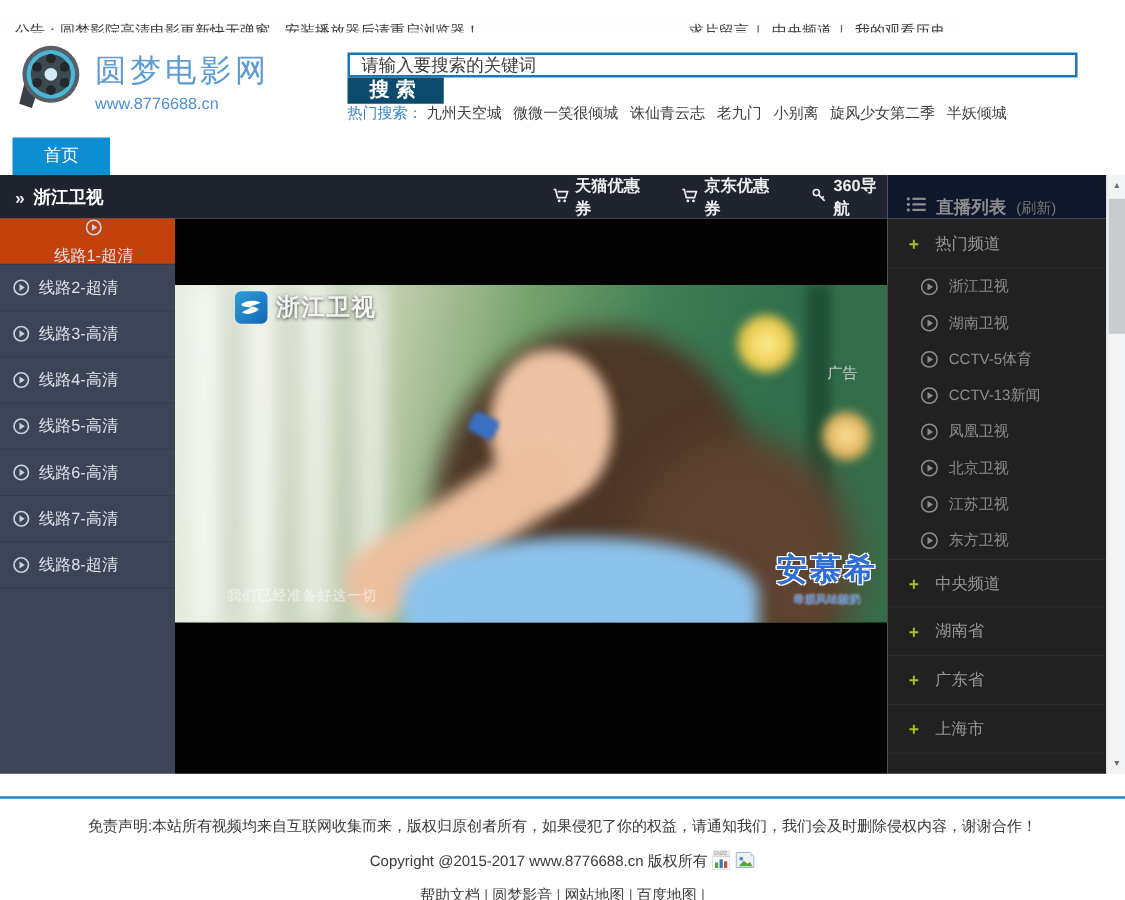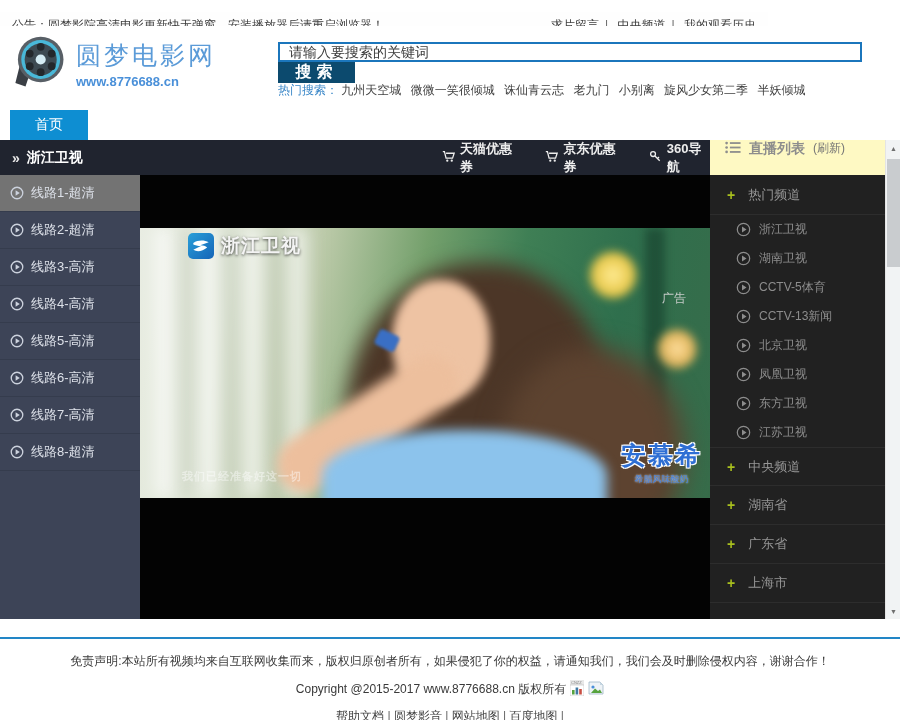--- a/index.html
+++ b/index.html
@@ -12,21 +12,21 @@
             display:flex; justify-content:space-between; align-items:center;
             font-size:12px; color:#3c3c3c; background:#fefefe; }
   .topbar-links { display:flex; align-items:center; }
   .topbar-links .tlink { cursor:pointer; }
   .topbar-links .tlink + .tlink::before { content:" | "; color:#666; padding:0 6px; }
 
   
   .header { position:absolute; top:26px; left:0; width:900px; height:86px; background:#fff; }
   .logo { position:absolute; left:12px; top:8px; display:flex; align-items:center; gap:10px; cursor:pointer; }
   .logo-name { font-size:25px; color:#5b9bd8; letter-spacing:3px; }
-  .logo-url  { font-size:13px; color:#4a90d9; font-weight:bold; margin-top:2px; }
+  .logo-url  { font-size:13px; color:#4a90d9; font-weight:normal; margin-top:2px; }
   .searchwrap { position:absolute; left:278px; top:16px; width:584px; }
   .search-row { display:flex; height:33px;flex-direction:column; }
   .search-input { flex:1; border:2px solid #1b76bc; font-size:14px; padding:0 9px; color:#222; outline:none;
                   font-family:"Liberation Sans",sans-serif; }
   .search-input::placeholder { color:#3d3d3d; opacity:1; }
   .search-btn { width:77px; background:#0c4a6e; color:#fff; border:none; font-size:16px; font-weight:bold;
                 letter-spacing:5px; cursor:pointer; font-family:"Liberation Sans",sans-serif; }
   .hot-row { margin-top:7px; font-size:12px; color:#3f3f3f; white-space:nowrap; }
   .hot-label { color:#3a87c8; }
   .hot-kw { margin-right:6px; cursor:pointer; }
@@ -36,30 +36,30 @@
               color:#fff; font-size:14px; display:flex; align-items:center; justify-content:center; cursor:pointer; }
 
   
   .navbar { position:absolute; left:0; top:140px; width:710px; height:35px; background:#20242f;
             display:flex; align-items:center; }
   .crumb { margin-left:12px; color:#fff; font-weight:bold; font-size:14px; display:flex; gap:7px; align-items:center; }
   .crumb-arrow { color:#e8e8e8; }
   .nav-links { position:absolute; left:442px; display:flex; gap:26px; align-items:center; }
   .nav-link { display:flex; align-items:center; gap:5px; color:#ededed; font-size:13px; font-weight:bold; cursor:pointer; }
 
-  .live-header { position:absolute; left:710px; top:140px; width:175px; height:35px; background:#fef9c3;
-                 display:flex; align-items:flex-start; padding-left:15px; gap:8px; }
+  .live-header { position:absolute; left:710px; top:140px; width:175px; height:35px; background:#0f172a;
+                 display:flex; align-items:flex-end; padding-left:15px; gap:8px; }
   .live-title { color:#8d8d8d; font-size:14px; font-weight:bold; }
   .live-refresh { color:#757575; font-size:12px; cursor:pointer; }
 
   
   .line-sidebar { position:absolute; left:0; top:175px; width:140px; height:444px; background:#3d4457; }
   .line-item { height:37px; display:flex; align-items:center; gap:7px; padding-left:10px;
                color:#dde1e9; font-size:13px; border-bottom:1px solid #353c4d; cursor:pointer; }
-  .line-item.active { background:#737373; }
+  .line-item.active { background:#c2410c;flex-direction:column; }
   .play-ico { width:14px; height:14px; flex:0 0 14px; color:#ccd2dd; }
 
   
   .player { position:absolute; left:140px; top:175px; width:570px; height:444px; background:#030303; overflow:hidden; }
   .scene { position:absolute; left:0; top:53px; width:570px; height:270px; overflow:hidden;
            background:linear-gradient(100deg,#e9ede3 0%,#dfe6d6 16%,#bccaa9 30%,#74a06c 47%,#3f7f55 63%,#2f6f4d 80%,#376c4a 100%); }
   .scene > .shape { position:absolute; }
   .sh-shelf { left:14px; top:0; width:160px; height:270px;
               background:repeating-linear-gradient(90deg, rgba(255,255,255,.6) 0 22px, rgba(185,195,175,.35) 22px 44px);
               filter:blur(8px); }
@@ -350,42 +350,42 @@
             <circle cx="8" cy="8" r="6.6" fill="none" stroke="currentColor" stroke-width="1.3"></circle>
             <path d="M6.4 4.9 L11.2 8 L6.4 11.1 Z" fill="currentColor"></path>
           </svg></span>
       <span>CCTV-13新闻</span>
     </div>
     <div class="channel">
       <span class="play-ico"><svg viewBox="0 0 16 16" width="15" height="15">
             <circle cx="8" cy="8" r="6.6" fill="none" stroke="currentColor" stroke-width="1.3"></circle>
             <path d="M6.4 4.9 L11.2 8 L6.4 11.1 Z" fill="currentColor"></path>
           </svg></span>
+      <span>凤凰卫视</span>
+    </div>
+    <div class="channel">
+      <span class="play-ico"><svg viewBox="0 0 16 16" width="15" height="15">
+            <circle cx="8" cy="8" r="6.6" fill="none" stroke="currentColor" stroke-width="1.3"></circle>
+            <path d="M6.4 4.9 L11.2 8 L6.4 11.1 Z" fill="currentColor"></path>
+          </svg></span>
       <span>北京卫视</span>
     </div>
     <div class="channel">
       <span class="play-ico"><svg viewBox="0 0 16 16" width="15" height="15">
             <circle cx="8" cy="8" r="6.6" fill="none" stroke="currentColor" stroke-width="1.3"></circle>
             <path d="M6.4 4.9 L11.2 8 L6.4 11.1 Z" fill="currentColor"></path>
           </svg></span>
-      <span>凤凰卫视</span>
+      <span>江苏卫视</span>
     </div>
     <div class="channel">
       <span class="play-ico"><svg viewBox="0 0 16 16" width="15" height="15">
             <circle cx="8" cy="8" r="6.6" fill="none" stroke="currentColor" stroke-width="1.3"></circle>
             <path d="M6.4 4.9 L11.2 8 L6.4 11.1 Z" fill="currentColor"></path>
           </svg></span>
       <span>东方卫视</span>
-    </div>
-    <div class="channel">
-      <span class="play-ico"><svg viewBox="0 0 16 16" width="15" height="15">
-            <circle cx="8" cy="8" r="6.6" fill="none" stroke="currentColor" stroke-width="1.3"></circle>
-            <path d="M6.4 4.9 L11.2 8 L6.4 11.1 Z" fill="currentColor"></path>
-          </svg></span>
-      <span>江苏卫视</span>
     </div>
     <div class="group-header" style="border-top:1px solid #2d2d2d; height:39px;">
       <span class="plus">+</span>
       <span>中央频道</span>
     </div>
     <div class="group-header" style="height:39px;">
       <span class="plus">+</span>
       <span>湖南省</span>
     </div>
     <div class="group-header" style="height:39px;">

